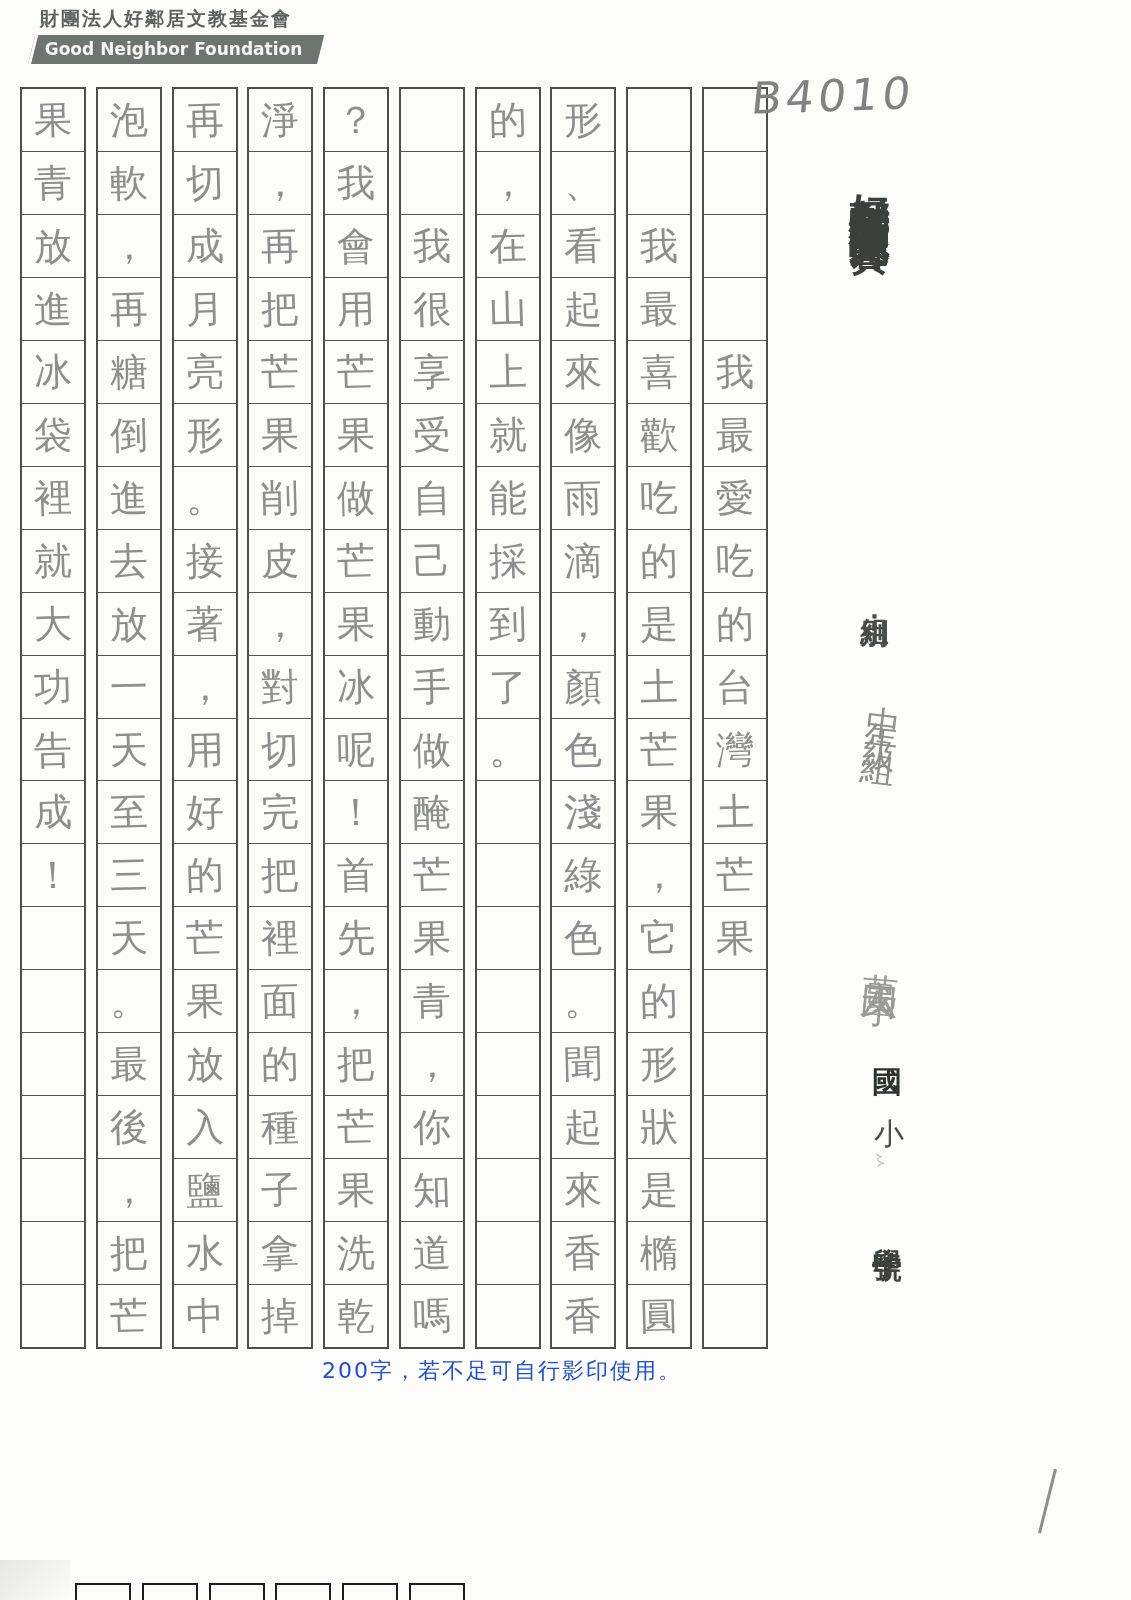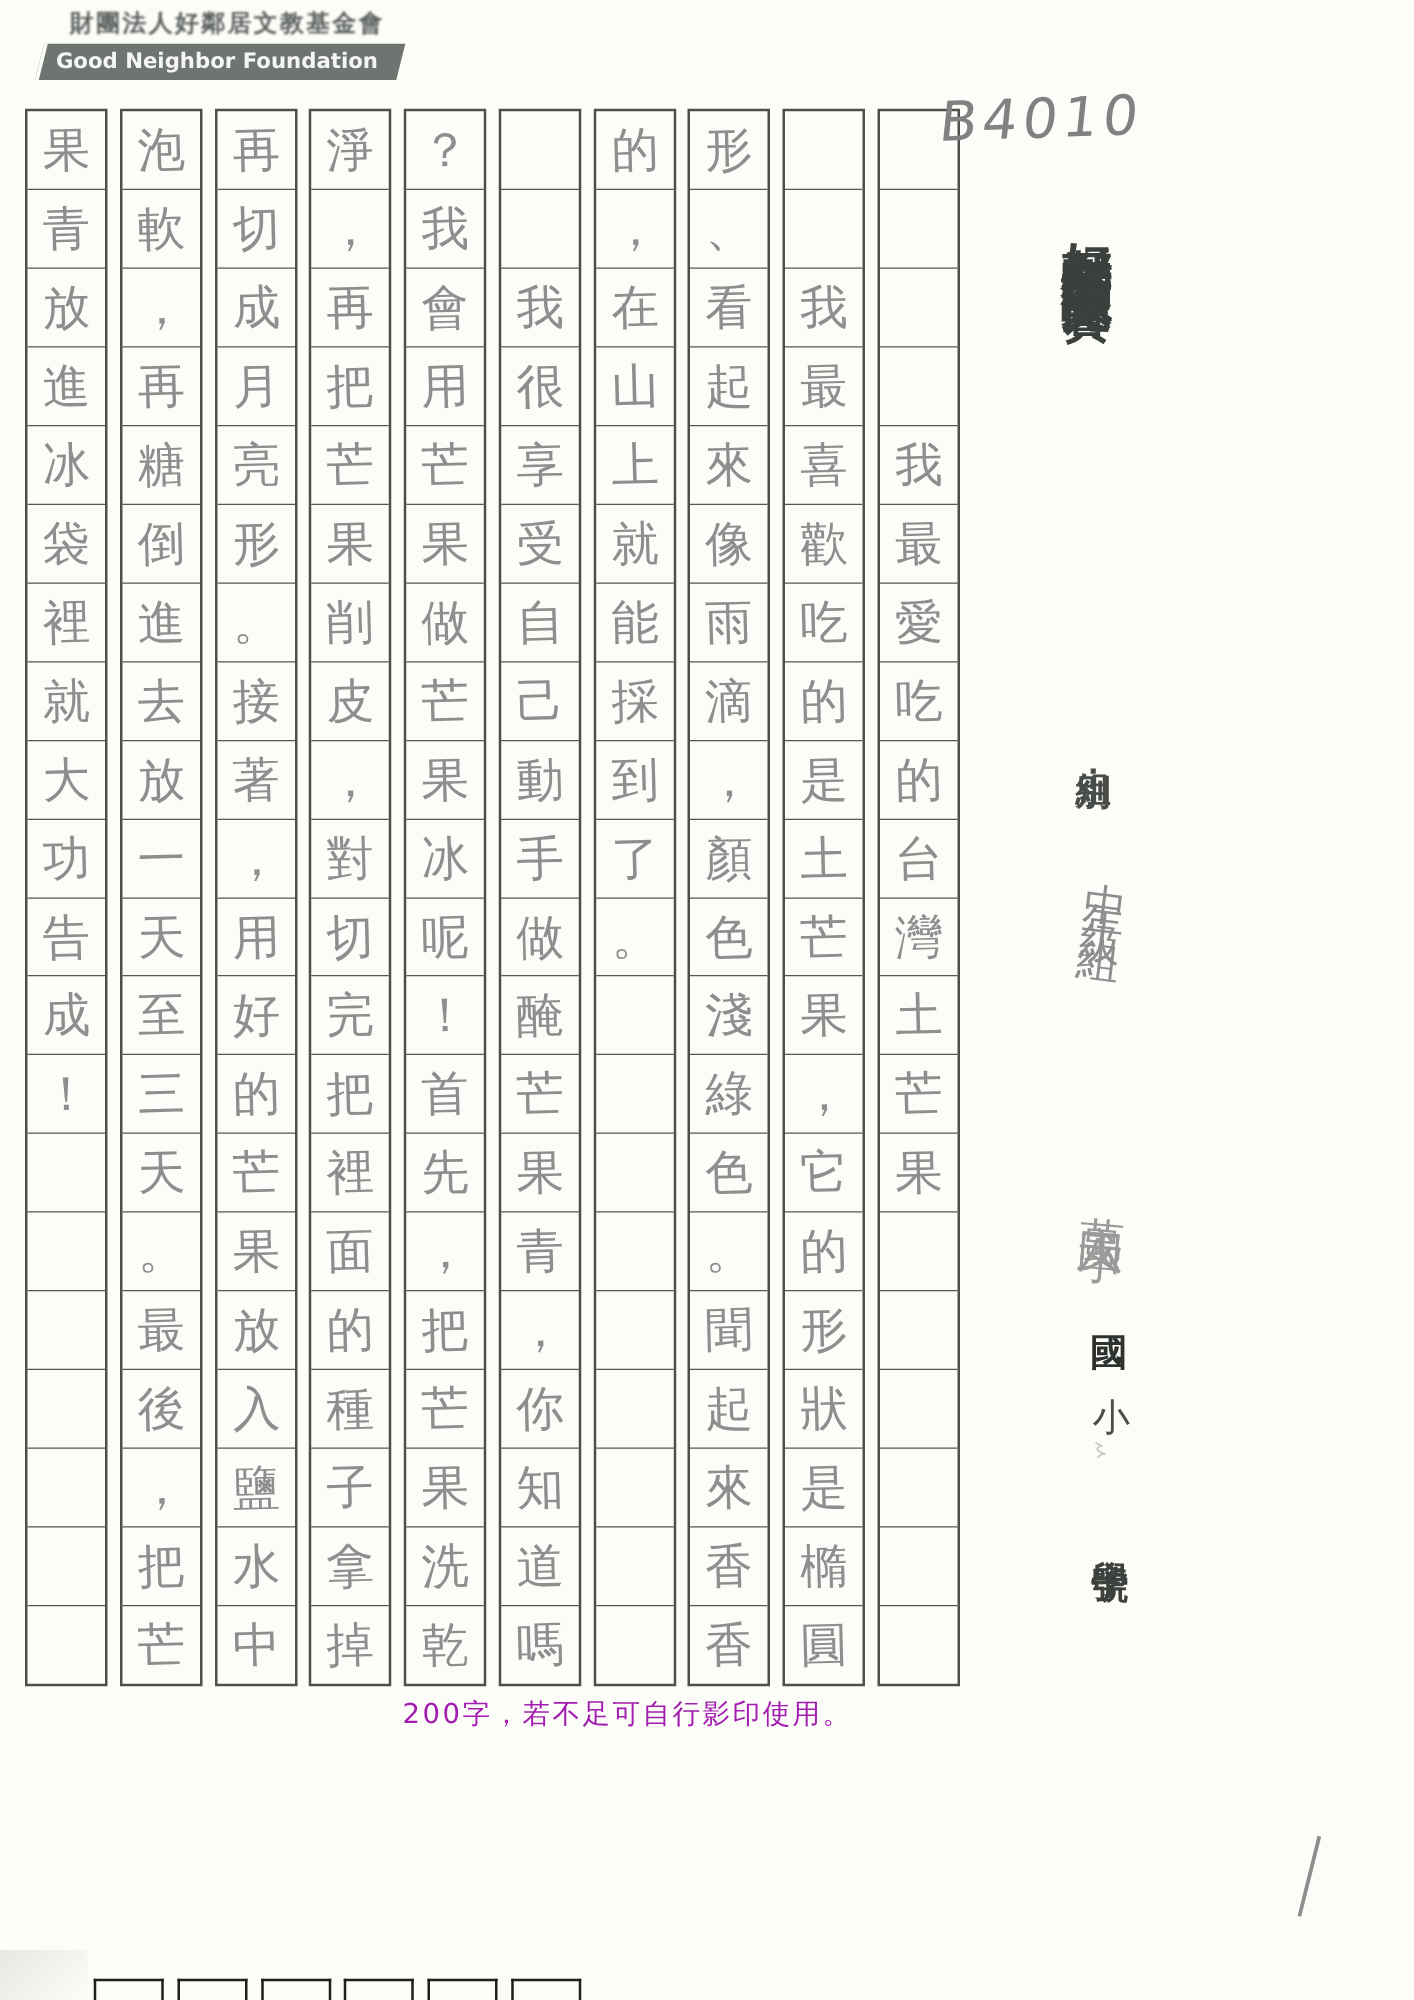--- a/index.html
+++ b/index.html
@@ -8,21 +8,21 @@
     position: relative;
     background: #fcfcf9;
     font-family: "DejaVu Sans", sans-serif;
   }
 
   
   .logo { position: absolute; left: 28px; top: 6px; }
   .logo-cjk {
     font-size: 19px; font-weight: bold; color: #5d625e;
     letter-spacing: 2px; filter: blur(0.7px);
-    margin-left: 28px;
+    margin-left: 12px;
   }
   .logo-banner {
     margin-top: 3px; display: inline-block;
     background: #6e746f; color: #f5f6f4;
     font-size: 17px; font-weight: bold;
     padding: 4px 18px 5px 10px;
     transform: skewX(-14deg); transform-origin: bottom left;
     border-left: 3px solid #fcfcf9;
   }
   .logo-banner span { display: inline-block; transform: skewX(14deg); }
@@ -100,21 +100,21 @@
   .v-student-id {
     position: absolute; left: 866px; top: 1224px;
     writing-mode: vertical-rl; text-orientation: upright;
     font-size: 30px; font-weight: bold; color: #3d413d;
     letter-spacing: 4px;
   }
 
   
   .footer-note {
     position: absolute; left: 322px; top: 1356px;
-    font-size: 22px; color: #a21caf; letter-spacing: 2px;
+    font-size: 22px; color: #1d4ed8; letter-spacing: 2px;
   }
 
   
   .next-page-row {
     position: absolute; left: 75px; top: 1583px;
     width: 390px; height: 17px;
     display: flex; justify-content: space-between;
   }
   .next-page-cell {
     width: 56px; height: 17px;

